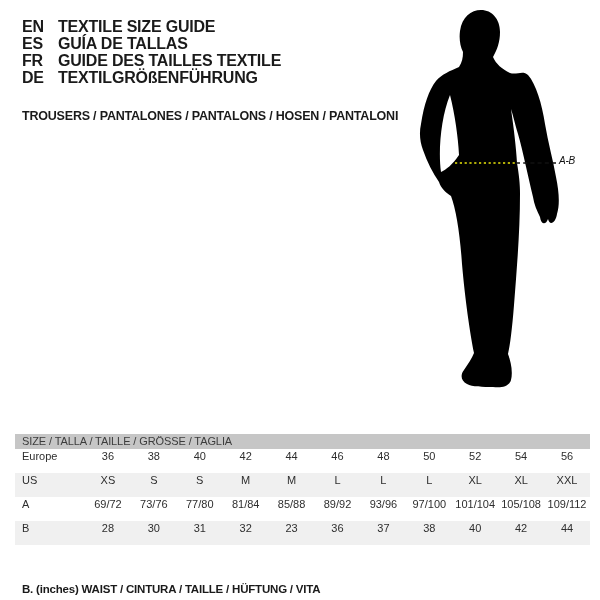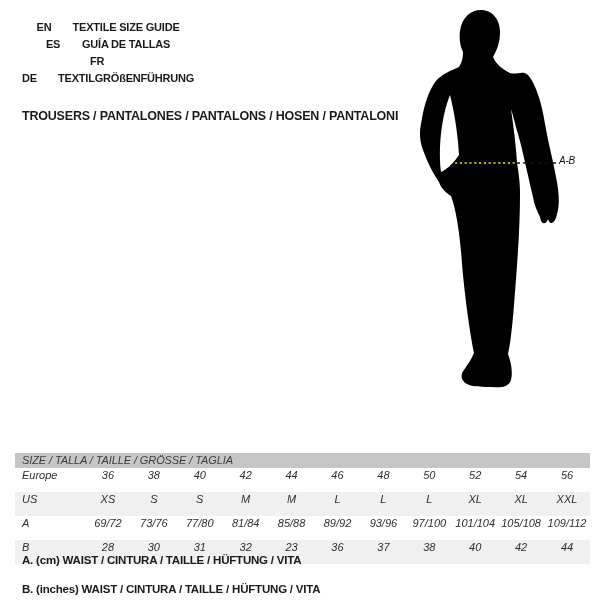--- a/index.html
+++ b/index.html
@@ -4,35 +4,35 @@
 <style>
   html,body{margin:0;padding:0;background:#ffffff;}
   .canvas{
     position:relative;width:600px;height:600px;background:#ffffff;overflow:hidden;
     font-family:"Liberation Sans",sans-serif;color:#1a1a1a;
   }
   *{box-sizing:border-box;}
 
   
   .lang-block{position:absolute;left:22px;top:18px;}
-  .lang-row{display:flex;height:17px;align-items:center;font-weight:700;font-size:11px;letter-spacing:-0.2px;justify-content:center;}
+  .lang-row{display:flex;height:17px;align-items:center;font-weight:700;font-size:16px;letter-spacing:-0.2px;}
   .lang-code{width:36px;flex:0 0 36px;}
 
   
   .garment-title{position:absolute;left:22px;top:109px;font-weight:700;font-size:12.5px;letter-spacing:-0.2px;white-space:nowrap;}
 
   
   .figure-area{position:absolute;left:415px;top:5px;width:150px;height:385px;}
   .ab-label{position:absolute;left:559px;top:155px;font-size:10px;letter-spacing:-0.2px;color:#111;font-style:italic;}
 
   
   .section-title{position:absolute;left:22px;top:426px;font-weight:700;font-size:12px;letter-spacing:-0.2px;}
 
   
-  .size-table{position:absolute;left:15px;top:453px;width:575px;font-size:11px;color:#2e2e2e;font-style:italic;}
+  .size-table{position:absolute;left:15px;top:434px;width:575px;font-size:11px;color:#2e2e2e;}
   .st-header{height:15px;line-height:15px;background:#c6c6c6;padding-left:7px;color:#3c3c3c;letter-spacing:-0.1px;}
   .st-row{display:flex;height:24px;line-height:15px;}
   .st-row.alt{background:#f0f0f0;}
   .st-label{flex:0 0 70px;width:70px;padding-left:7px;}
   .st-cell{flex:1;text-align:center;}
 
   
   .footnote{position:absolute;left:22px;font-weight:700;font-size:11.5px;letter-spacing:-0.2px;white-space:nowrap;}
   .fn-a{top:554px;}
   .fn-b{top:583px;}
@@ -46,20 +46,21 @@
     <div class="lang-row">
       <span class="lang-code">EN</span>
       <span class="lang-label">TEXTILE SIZE GUIDE</span>
     </div>
     <div class="lang-row">
       <span class="lang-code">ES</span>
       <span class="lang-label">GUÍA DE TALLAS</span>
     </div>
     <div class="lang-row">
       <span class="lang-code">FR</span>
+      <span class="lang-label">GUIDE DES TAILLES TEXTILE</span>
     </div>
     <div class="lang-row">
       <span class="lang-code">DE</span>
       <span class="lang-label">TEXTILGRÖßENFÜHRUNG</span>
     </div>
   </div>
 
   <div class="garment-title">TROUSERS / PANTALONES / PANTALONS / HOSEN / PANTALONI</div>
 
   <div class="figure-area">
@@ -166,16 +167,15 @@
       <span class="st-cell">23</span>
       <span class="st-cell">36</span>
       <span class="st-cell">37</span>
       <span class="st-cell">38</span>
       <span class="st-cell">40</span>
       <span class="st-cell">42</span>
       <span class="st-cell">44</span>
     </div>
   </div>
 
-  <div class="footnote fn-a">A. (cm) WAIST / CINTURA / TAILLE / HÜFTUNG / VITA</div>
   <div class="footnote fn-b">B. (inches) WAIST / CINTURA / TAILLE / HÜFTUNG / VITA</div>
 
 </div>
 
 </body></html>

